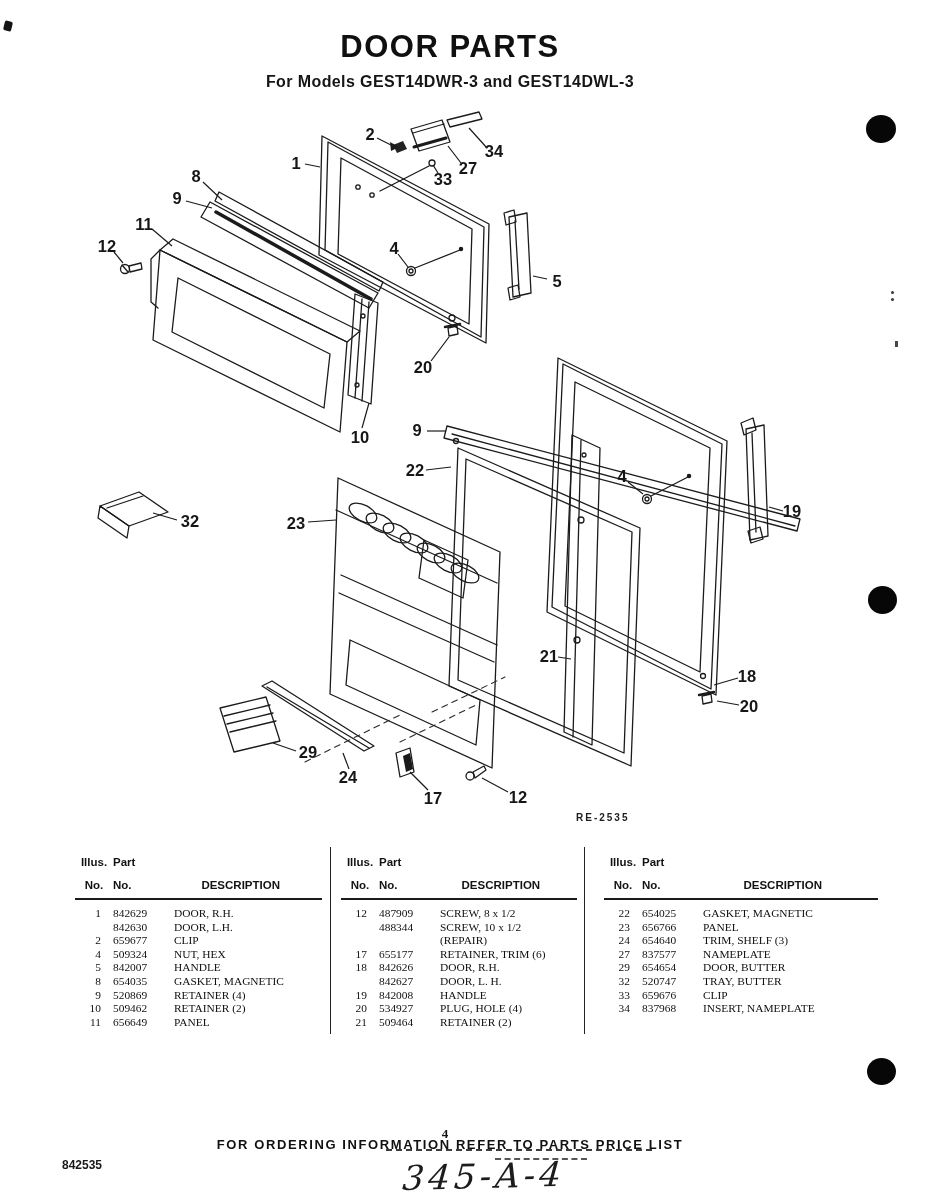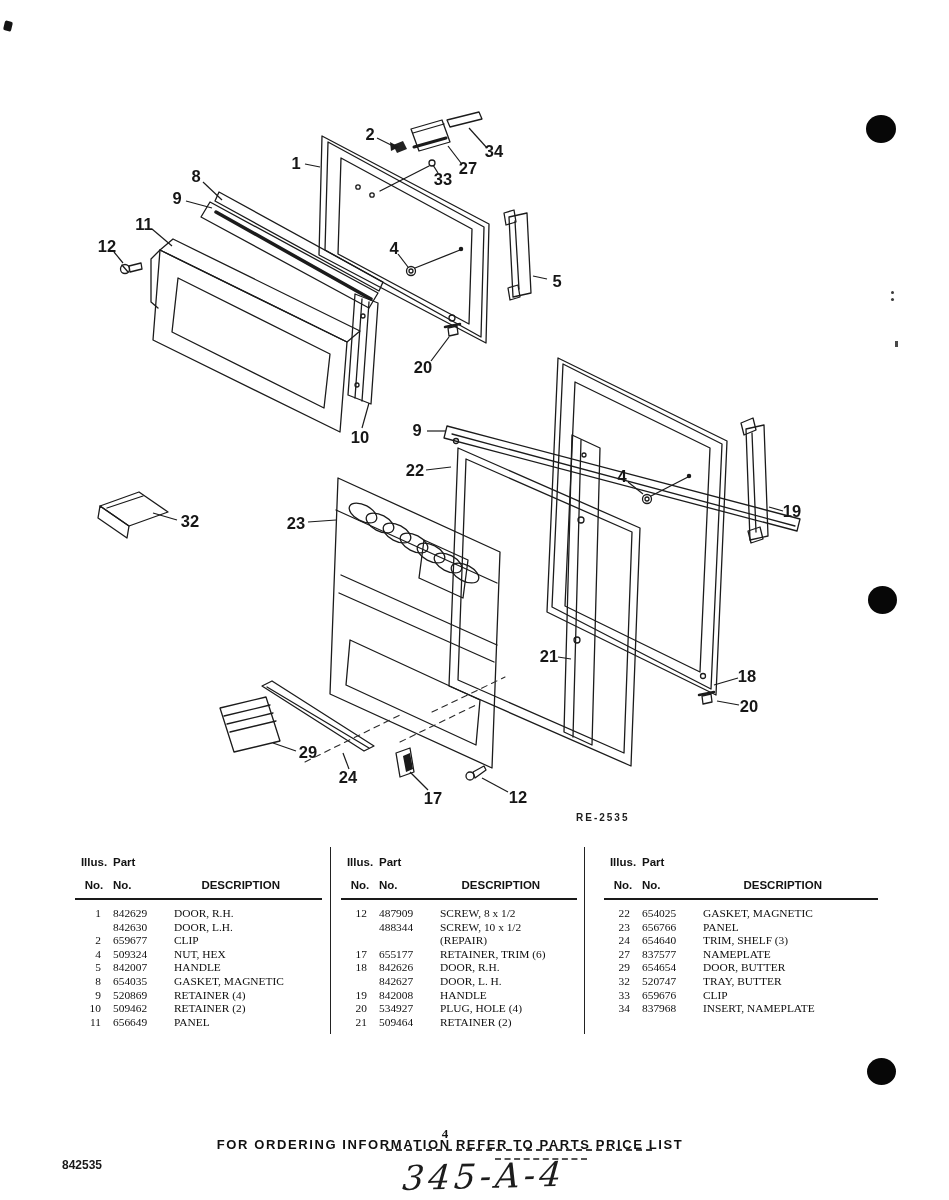--- a/index.html
+++ b/index.html
@@ -68,20 +68,22 @@
              transform:rotate(14deg); border-radius:2px; }
   .mark-r1 { position:absolute; left:891px; top:291px; width:3px; height:3px; background:#3a3a3a;
              border-radius:50%; box-shadow:0 7px 0 #3a3a3a; }
   .mark-r2 { position:absolute; left:895px; top:341px; width:3px; height:6px; background:#484848; }
 </style>
 </head>
 <body>
 
 <div class="page">
 
+  <div class="title">DOOR PARTS</div>
+  <div class="subtitle">For Models GEST14DWR-3 and GEST14DWL-3</div>
 
   <svg class="diagram" viewBox="0 0 949 1200">
 
     <g class="art">
 
       <polygon points="322,136 489,224 486,343 319,255"></polygon>
       <polygon points="328,142 484,227 481,337 325,250"></polygon>
       <polygon points="341,158 472,229 469,324 338,254"></polygon>
       <circle cx="358" cy="187" r="2.2"></circle>
       <circle cx="372" cy="195" r="2.2"></circle>

